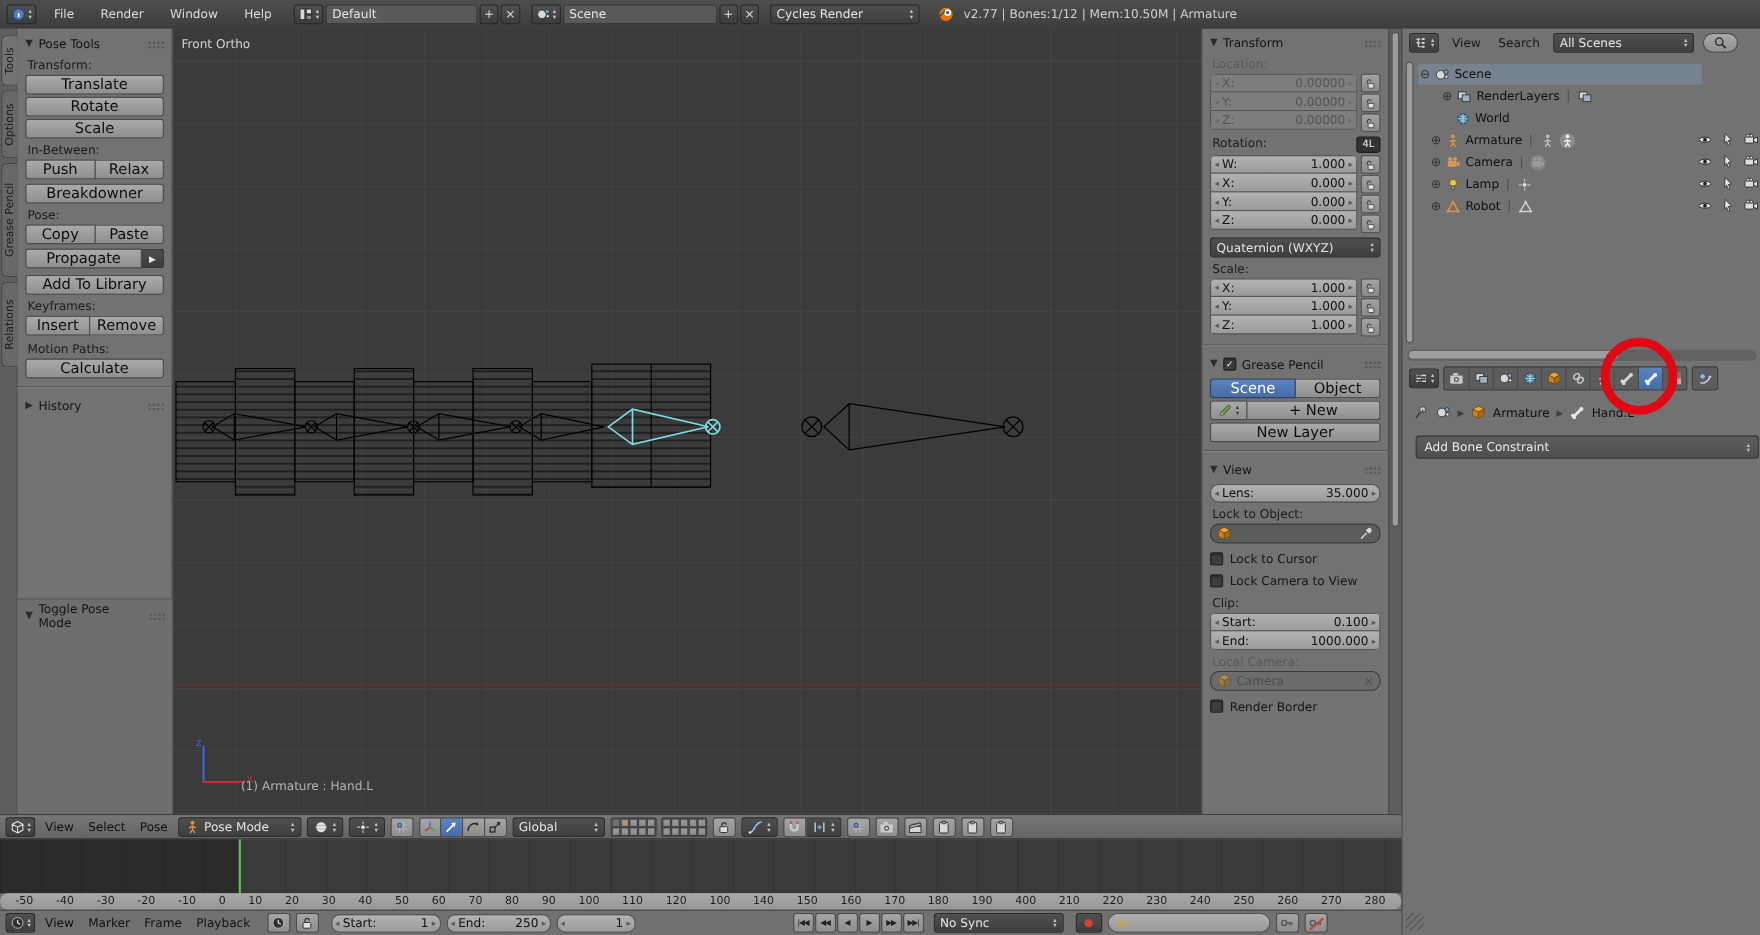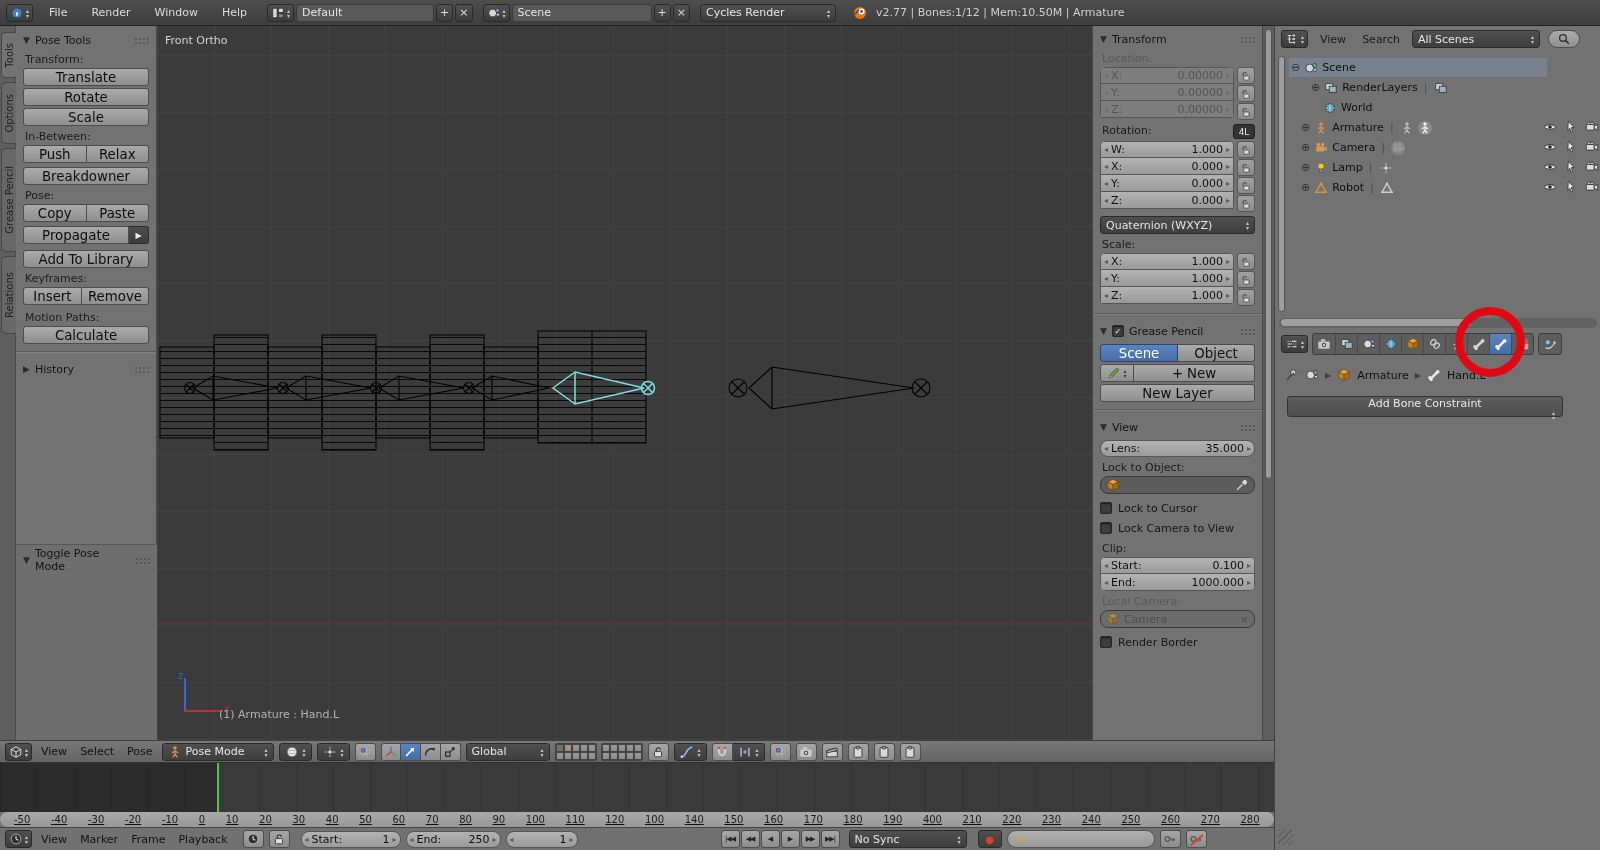--- a/index.html
+++ b/index.html
@@ -88,40 +88,40 @@
   #hscroll .pill{position:absolute;left:2px;top:1px;width:190px;height:7px;background:#9e9e9e;border-radius:4px;}
   
   #ptabs{position:absolute;left:6px;top:306px;height:24px;display:flex;align-items:center;gap:4px;}
   .tabstrip{display:flex;background:#5d5d5d;border:1px solid #3f3f3f;border-radius:3px;overflow:hidden;}
   .ptab{width:22px;height:20px;display:flex;align-items:center;justify-content:center;border-left:1px solid #4a4a4a;}
   .ptab:first-child{border-left:none;}
   .ptab.sel{background:linear-gradient(#5a83c0,#466da6);}
   #redcirc{position:absolute;left:180px;top:281px;width:54px;height:54px;border:8px solid #e30613;border-radius:50%;box-sizing:content-box;z-index:40;pointer-events:none;}
   #bcrumb{position:absolute;left:10px;top:338px;height:22px;display:flex;align-items:center;gap:6px;color:#101010;}
   .bsep{color:#3f3f3f;font-size:8px;}
-  #addcon{position:absolute;left:12px;top:370px;width:276px;height:21px;background:linear-gradient(#5d5d5d,#4e4e4e);border:1px solid #333;border-radius:3px;display:flex;align-items:center;color:#e8e8e8;padding:0 7px;flex-direction:column;}
+  #addcon{position:absolute;left:12px;top:370px;width:312px;height:21px;background:linear-gradient(#5d5d5d,#4e4e4e);border:1px solid #333;border-radius:3px;display:flex;align-items:center;color:#e8e8e8;padding:0 7px;}
   #pgrip{position:absolute;left:3px;bottom:4px;width:16px;height:16px;background:repeating-linear-gradient(135deg,#5a5a5a 0 1px,transparent 1px 4.5px);}
   
   #v3hdr{left:0;top:740px;width:1274px;height:23px;background:linear-gradient(#777,#646464);border-top:1px solid #3f3f3f;border-bottom:1px solid #333;display:flex;align-items:center;gap:5px;padding:0 5px;}
   #v3hdr .hm{color:#111;}
   .manip{display:flex;}
   .manip .tbtn{border-radius:0;border-left:none;width:20px;}
   .manip .tbtn:first-child{border-radius:3px 0 0 3px;border-left:1px solid #4d4d4d;}
   .manip .tbtn:last-child{border-radius:0 3px 3px 0;}
   .manip .tbtn.sel{background:linear-gradient(#5a83c0,#466da6);}
   .layers{display:flex;gap:4px;}
   .lgrid{display:grid;grid-template-columns:repeat(5,8px);grid-template-rows:8px 8px;border:1px solid #444;border-radius:2px;background:#555;}
   .lcell{border:1px solid #444;background:linear-gradient(#9b9b9b,#8a8a8a);position:relative;}
   .lcell.on{background:#6f6f6f;}
   .lcell.dot::after{content:"";position:absolute;left:2px;top:2px;width:3px;height:3px;border-radius:50%;background:#e78a2e;}
   
   #tlcanvas{left:0;top:763px;width:1274px;height:49px;background:#3a3a3a;background-image:repeating-linear-gradient(90deg,#333 0 1px,transparent 1px 37px);}
   #tlout{position:absolute;left:0;top:0;width:218px;height:49px;background:rgba(0,0,0,.25);}
   #playhead{position:absolute;left:217px;top:0;width:2px;height:49px;background:#53c153;}
-  #tlruler{left:0;top:812px;width:1274px;height:15px;background:linear-gradient(#a9a9a9,#979797);border-radius:8px;display:flex;justify-content:space-between;align-items:center;padding:0 14px;text-decoration:underline;}
+  #tlruler{left:0;top:812px;width:1274px;height:15px;background:linear-gradient(#a9a9a9,#979797);border-radius:8px;display:flex;justify-content:space-between;align-items:center;padding:0 14px;}
   #tlruler span{font-size:10px;color:#1d1d1d;}
   #tlbar{left:0;top:827px;width:1274px;height:23px;background:#717171;border-top:1px solid #484848;display:flex;align-items:center;gap:5px;padding:0 5px;}
   #tlbar .hm{color:#111;}
   .pbgrp{display:flex;gap:1px;margin-left:138px;}
   .pbgrp .tbtn{width:19px;font-size:7px;color:#222;letter-spacing:-1px;}
   .keyfield{background:linear-gradient(#b0b0b0,#989898);border:1px solid #555;border-radius:9px;height:18px;width:148px;display:flex;align-items:center;gap:4px;padding:0 6px;}
   .w-start{width:100px;}.w-end{width:95px;}.w-frame{width:72px;}
 </style>
 </head>
 <body>

